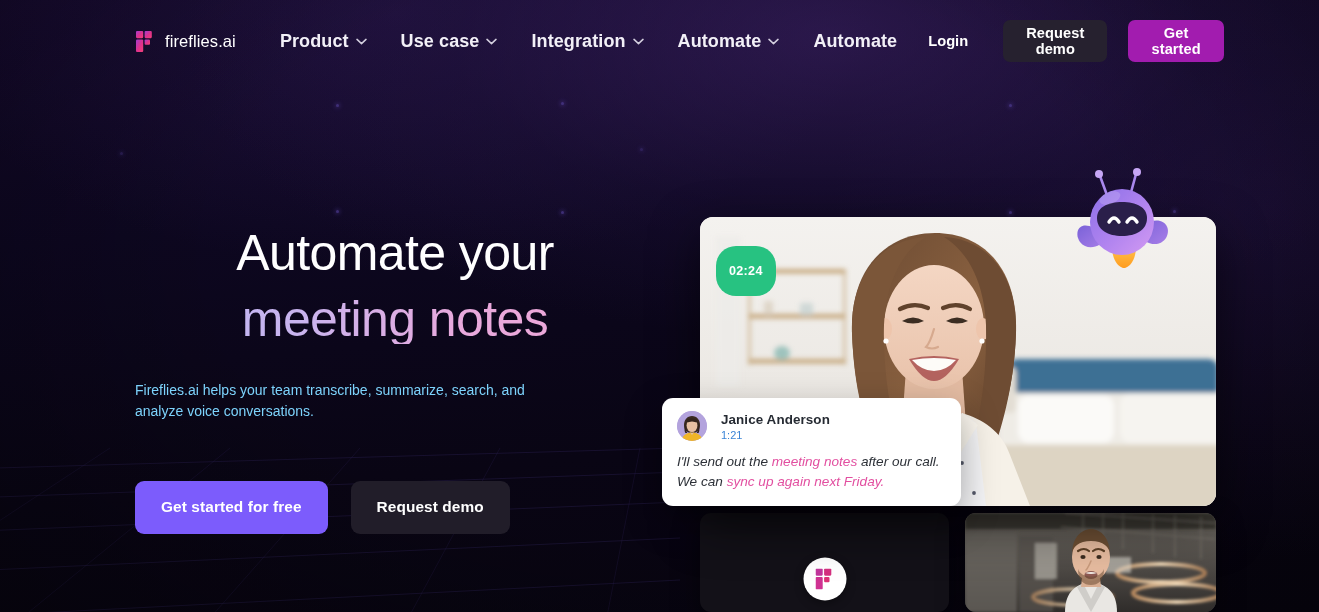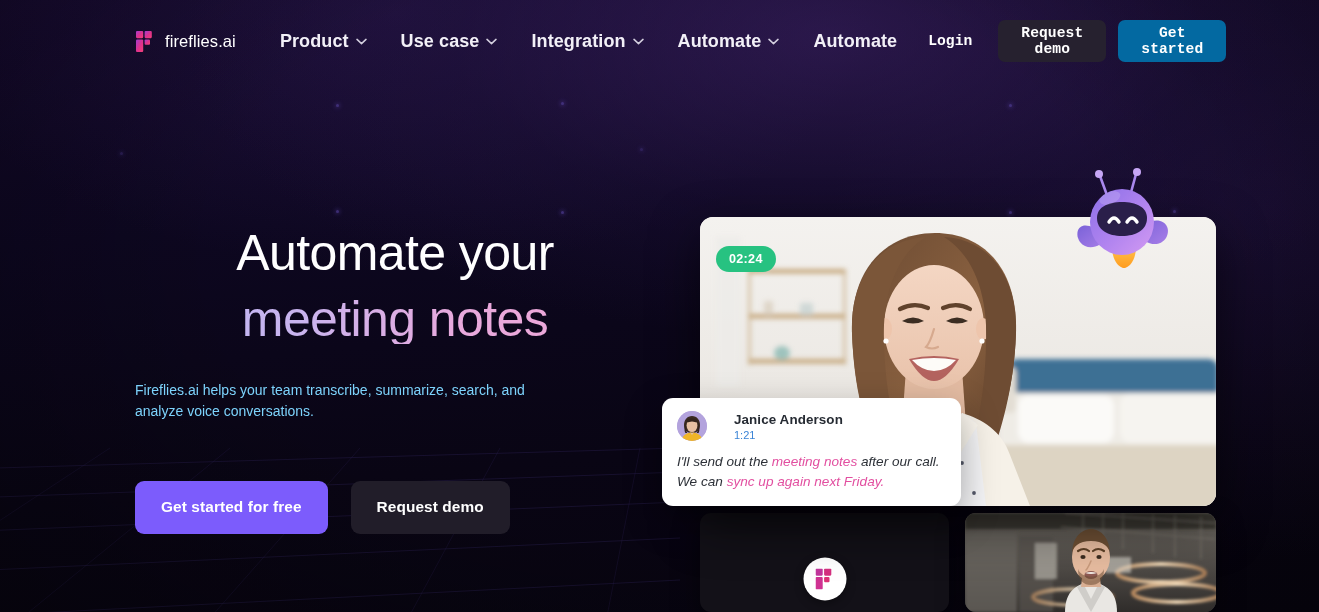--- a/index.html
+++ b/index.html
@@ -50,29 +50,29 @@
 
   .nav-links { display:flex; align-items:center; gap:0px; }
   .nav-link {
     display:flex; align-items:center; gap:7px;
     color:#f2f0f7; font-size:18px; font-weight:600; letter-spacing:.1px;
     padding:0 17px; cursor:pointer; white-space:nowrap;
   }
   .nav-link:first-child { padding-left:0; }
   .chev { width:11px; height:7px; display:block; opacity:.9; }
 
-  .nav-right { margin-left:auto; display:flex; align-items:center; gap:12px;font-family:Liberation Mono, monospace; }
+  .nav-right { margin-left:auto; display:flex; align-items:center; gap:21px; }
   .login-link { color:#fff; font-size:14.7px; font-weight:700; padding:0 14px; cursor:pointer; }
   .btn {
     border:none; cursor:pointer; font-family:inherit;
     font-size:14.6px; font-weight:700; letter-spacing:.1px;
     border-radius:7px; display:inline-flex; align-items:center; justify-content:center;
   }
   .btn-ghost { background:#26212f; color:#ffffff; height:42px; padding:0 23px; }
-  .btn-primary { background:#0369a1; color:#ffffff; height:42px; padding:0 23px; }
+  .btn-primary { background:#a21caf; color:#ffffff; height:42px; padding:0 23px; }
 
   
   .hero-left { position:absolute; left:135px; top:228px; width:520px; z-index:20; }
   .h1 {
     font-size:50px; line-height:1.0; font-weight:400; letter-spacing:-0.6px;text-align:center;
   }
   .h1-line1 { color:#ffffff; display:block; }
   .h1-line2 {
     display:block; margin-top:16px;
     background:linear-gradient(90deg,#b9b6f5 0%,#c9b4ee 32%,#e8a9dd 62%,#f0a7d6 100%);
@@ -92,30 +92,30 @@
   .vid-main {
     position:relative; width:516px; height:289px; border-radius:13px; overflow:hidden;
     background:#e9e6e2;
     box-shadow:0 18px 48px rgba(0,0,0,.55);
   }
   .vid-main .scene { position:absolute; inset:0; }
 
   .time-badge {
     position:absolute; left:16px; top:29px; z-index:6;
     background:#27c281; color:#fff; font-size:12.6px; font-weight:700;
-    padding:6px 13px; border-radius:20px; letter-spacing:.3px;
+    padding:18px 13px; border-radius:20px; letter-spacing:.3px;
   }
 
   
   .comment {
     position:absolute; left:-38px; top:181px; width:299px; z-index:30;
     background:#ffffff; border-radius:11px; padding:13px 15px 15px 15px;
     box-shadow:0 14px 36px rgba(0,0,0,.34);
   }
-  .comment-head { display:flex; align-items:flex-start; gap:27px; }
+  .comment-head { display:flex; align-items:flex-start; gap:14px; }
   .avatar { width:30px; height:30px; border-radius:50%; overflow:hidden; flex:0 0 30px; position:relative; background:#b6a7e0; }
   .comment-meta { display:flex; flex-direction:column; gap:2px; padding-top:1px; }
   .comment-name { color:#262b33; font-size:13.4px; font-weight:700; letter-spacing:.1px; }
   .comment-time { color:#3b84d6; font-size:11px; font-weight:400; }
   .comment-body { margin-top:11px; color:#2d3138; font-size:13.6px; line-height:1.45;font-style:italic; }
   .hl { color:#e24fa0; }
 
   
   .bottom-row { position:absolute; left:700px; top:513px; display:flex; gap:16px; z-index:12; }
   .card-logo {

